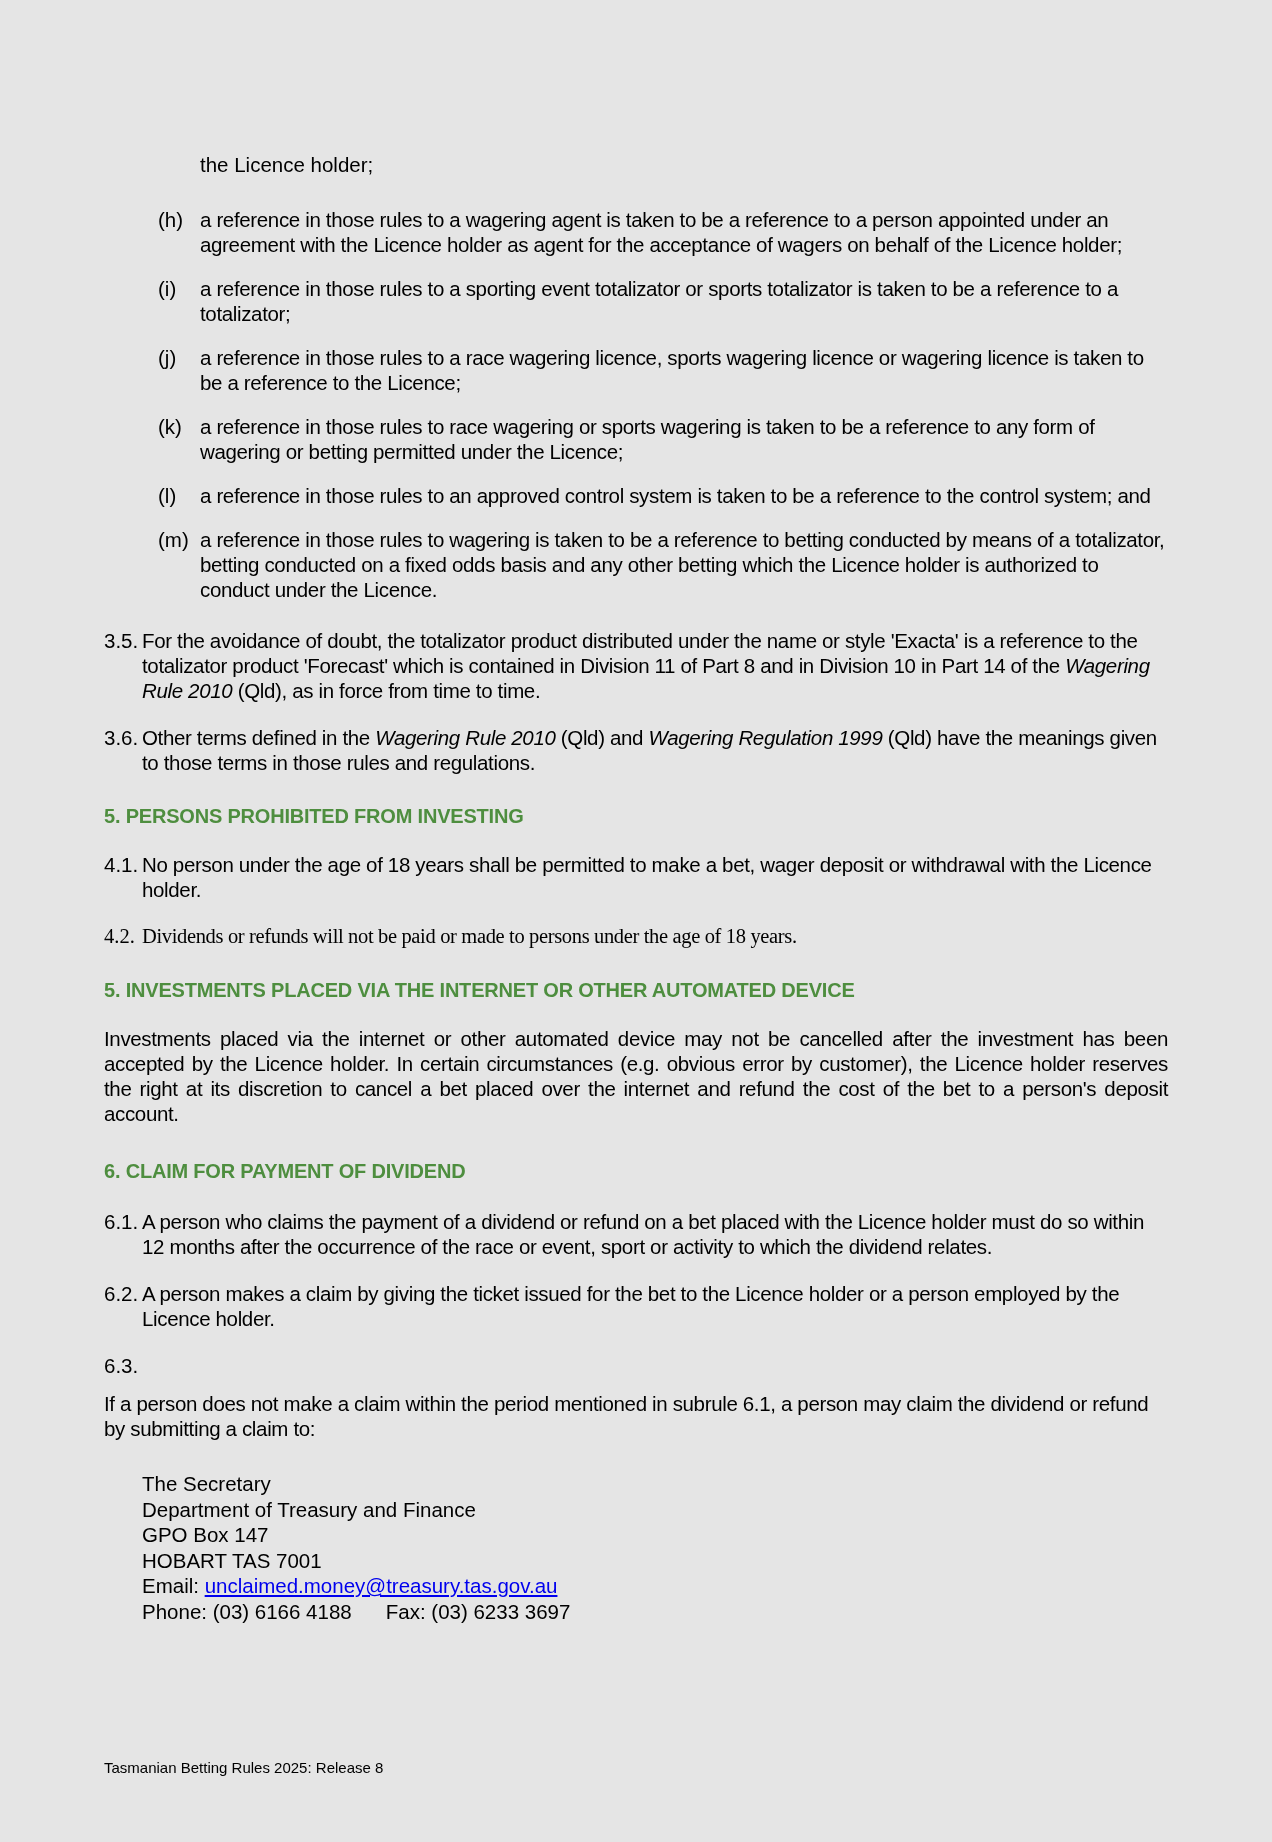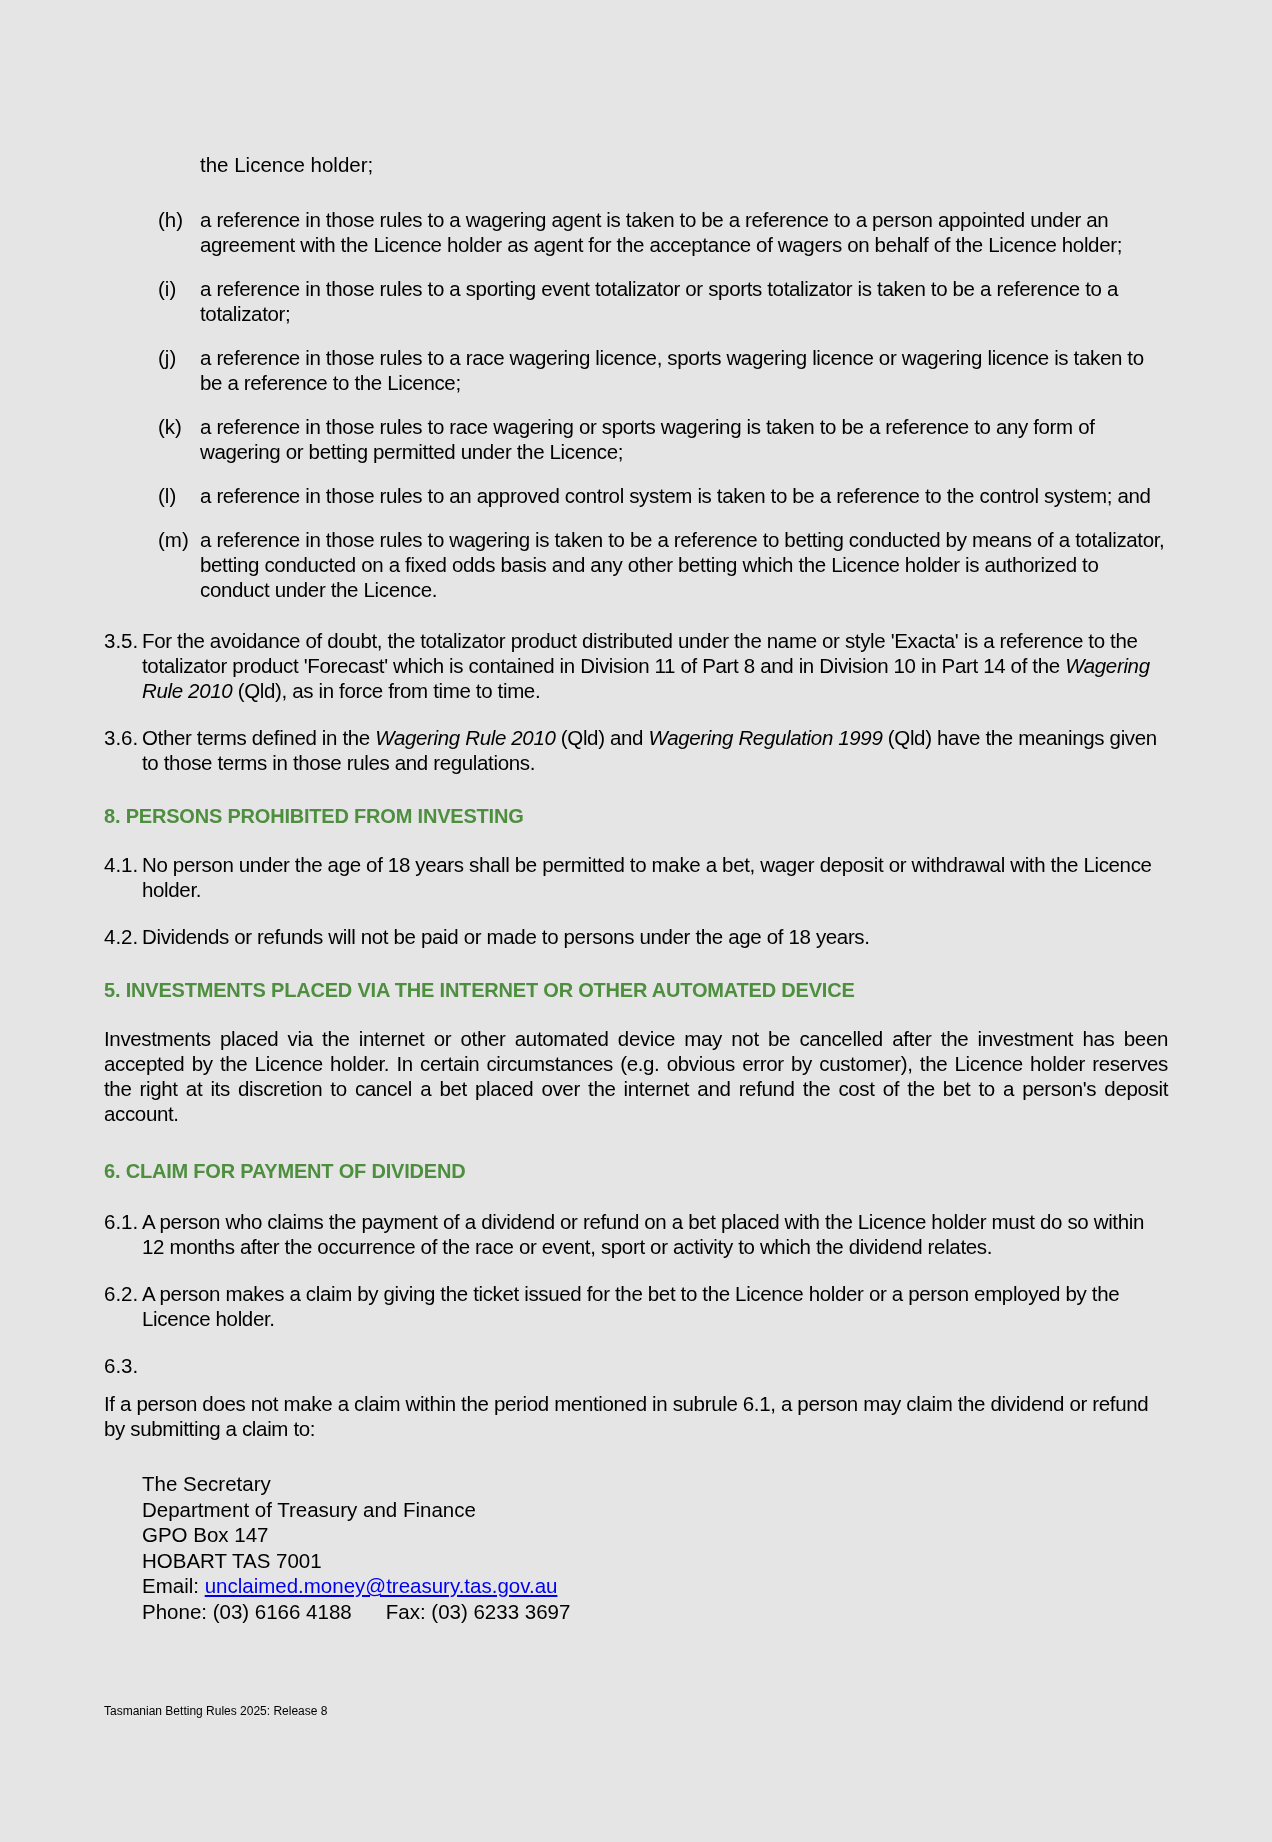--- a/index.html
+++ b/index.html
@@ -102,22 +102,22 @@
   }
   .gap-fax {
     display: inline-block;
     width: 34px;
   }
 
   
   .footer {
     position: absolute;
     left: 104px;
-    top: 1704px;
-    font-size: 12px;
+    top: 1759px;
+    font-size: 15px;
     color: #000000;
   }
 
   em.title {
     font-style: italic;
   }
   .tight { letter-spacing: -0.35px; }
 </style>
 </head>
 <body>
@@ -165,28 +165,28 @@
     <div class="clause body-text">
       <span class="clause-num">3.5.</span>
       <span class="clause-body tight"><span>For the avoidance of doubt, the totalizator product distributed under the name or style 'Exacta' is a reference to the totalizator product 'Forecast' which is contained in Division 11 of Part 8 and in Division 10 in Part 14 of the </span><em class="title">Wagering Rule 2010</em><span> (Qld), as in force from time to time.</span></span>
     </div>
 
     <div class="clause body-text" style="margin-bottom:14px;">
       <span class="clause-num">3.6.</span>
       <span class="clause-body tight"><span>Other  terms defined in the </span><em class="title">Wagering Rule 2010</em><span> (Qld) and </span><em class="title">Wagering Regulation 1999</em><span> (Qld) have the meanings given to those terms in those rules and regulations.</span></span>
     </div>
 
-    <div class="heading" style="color:#4e8e3f;">8. PERSONS PROHIBITED FROM INVESTING</div>
+    <div class="heading" style="color:#4e8e3f;">5. PERSONS PROHIBITED FROM INVESTING</div>
 
     <div class="clause body-text">
       <span class="clause-num">4.1.</span>
       <span class="clause-body tight">No person under the age of 18 years shall be permitted to make a bet, wager deposit or withdrawal with the Licence holder.</span>
     </div>
 
-    <div class="clause body-text" style="margin-bottom:12px;">
+    <div class="clause body-text" style="margin-bottom:12px;font-family:Liberation Serif, serif;">
       <span class="clause-num">4.2.</span>
       <span class="clause-body tight">Dividends or refunds will not be paid or made to persons under the age of 18 years.</span>
     </div>
 
     <div class="heading" style="color:#4e8e3f;">5. INVESTMENTS PLACED VIA THE INTERNET OR OTHER AUTOMATED DEVICE</div>
 
     <div class="body-text para-justify tight">Investments placed via the internet or other automated device may not be cancelled after the investment has been accepted by the Licence holder. In certain circumstances (e.g. obvious error by customer), the Licence holder reserves the right at its discretion to cancel a bet placed over the internet and refund the cost of the bet to a person's deposit account.</div>
 
     <div class="heading" style="color:#4e8e3f; margin-bottom:26px;">6. CLAIM FOR PAYMENT OF DIVIDEND</div>
 

